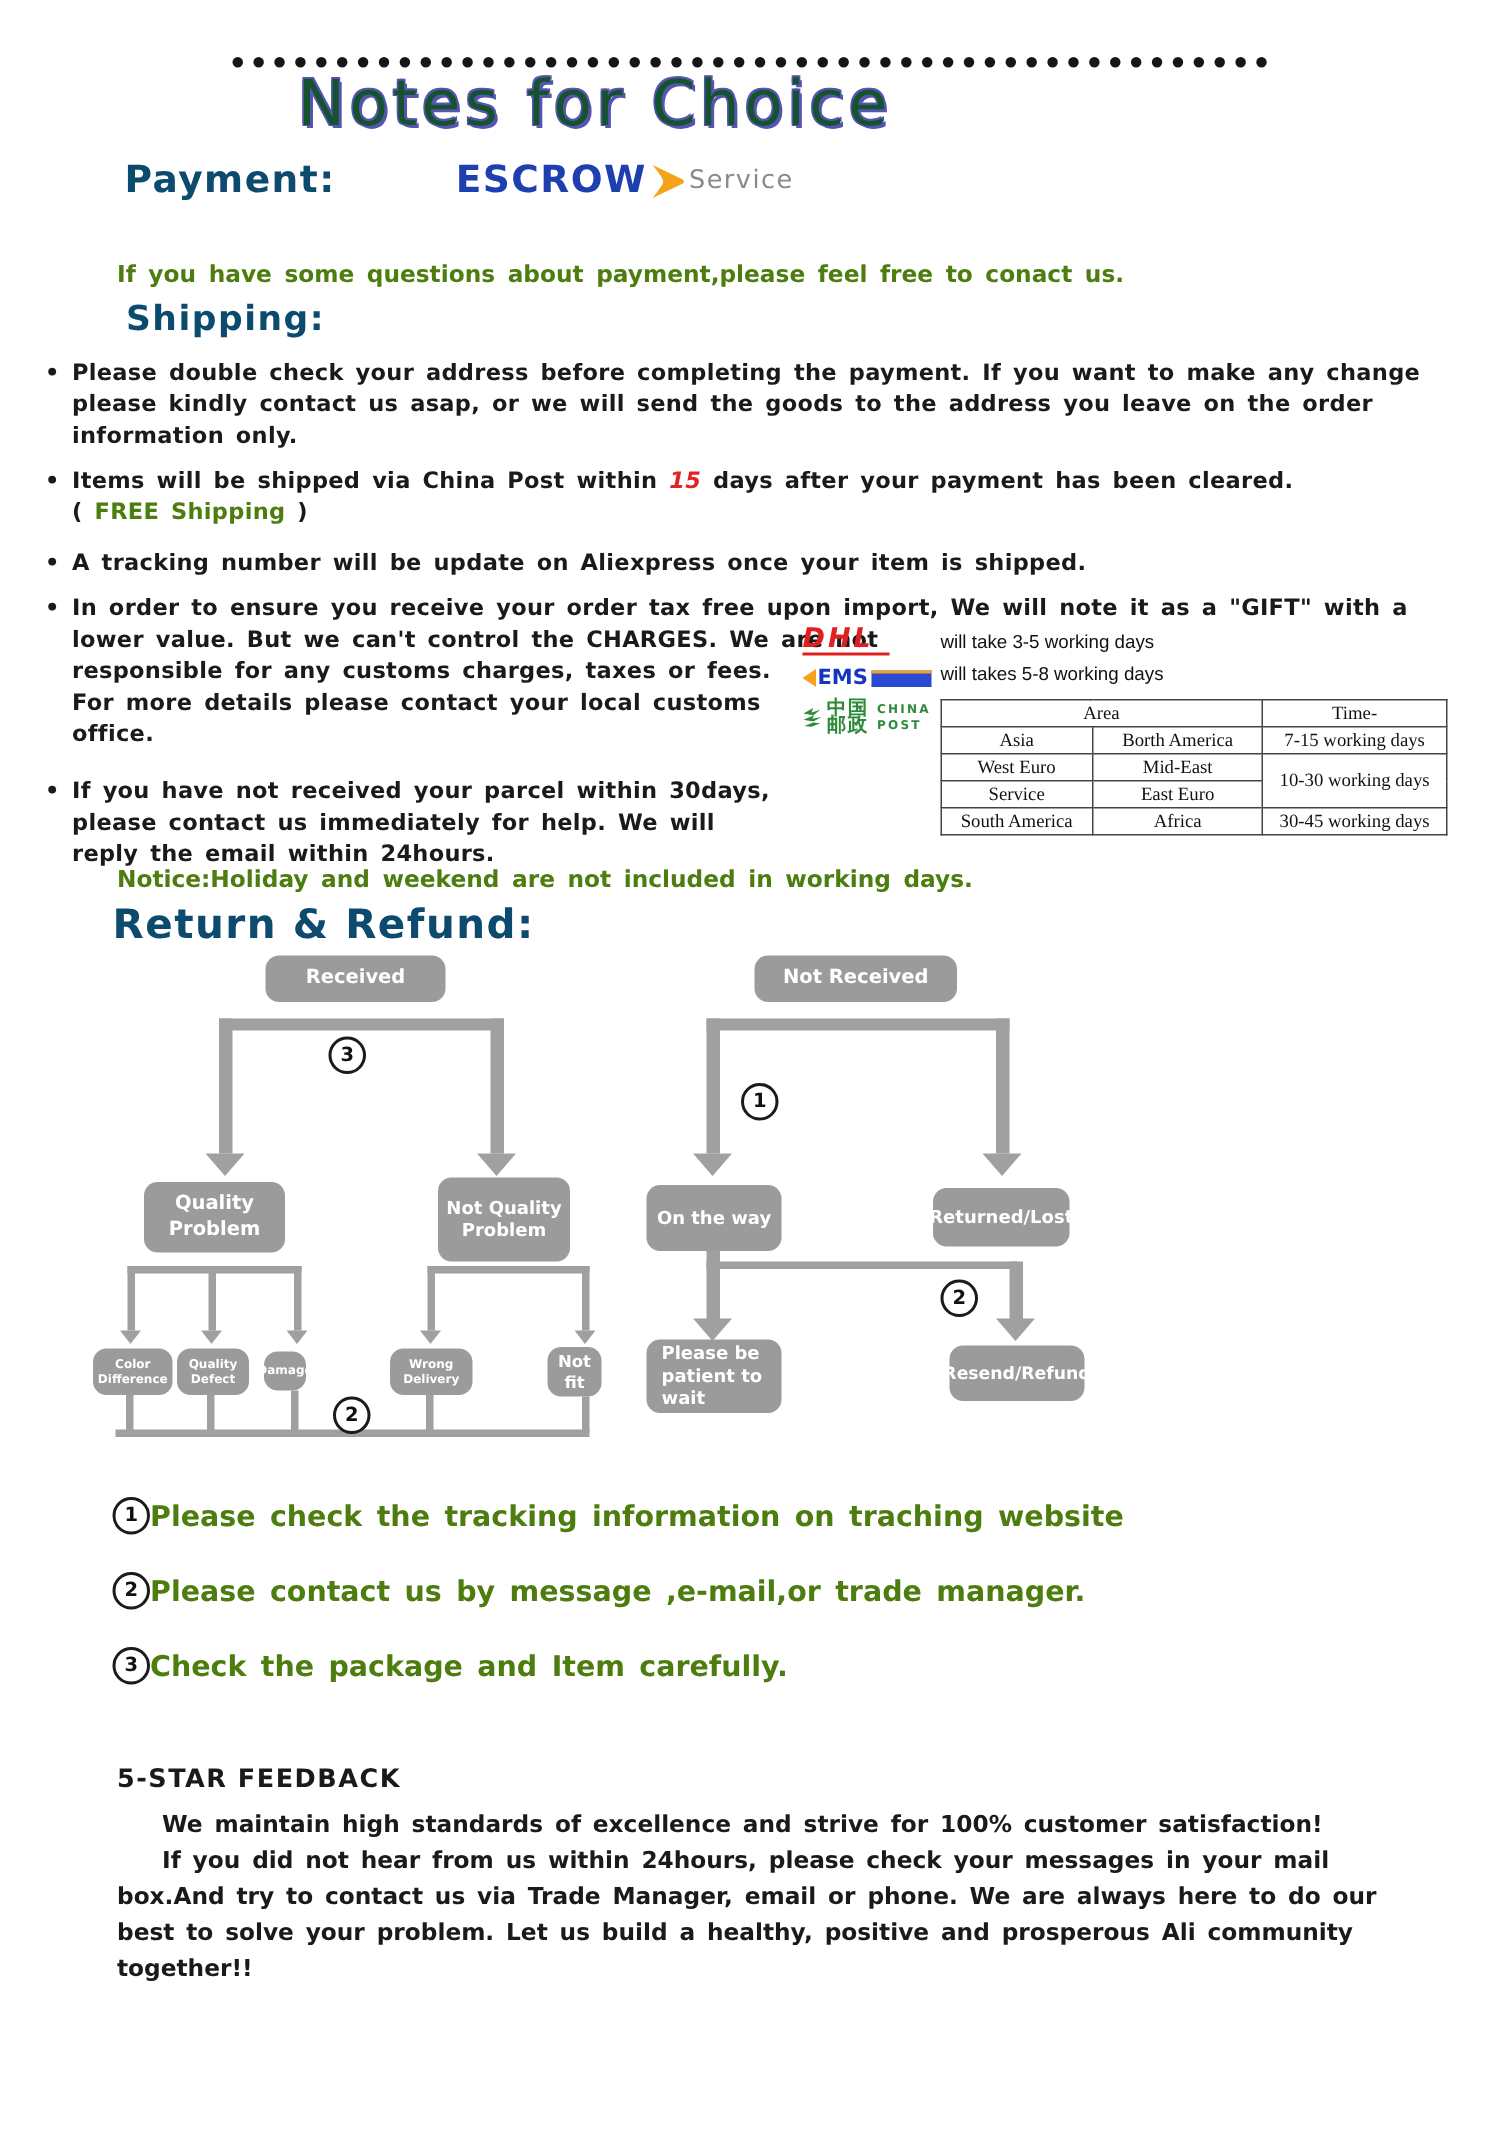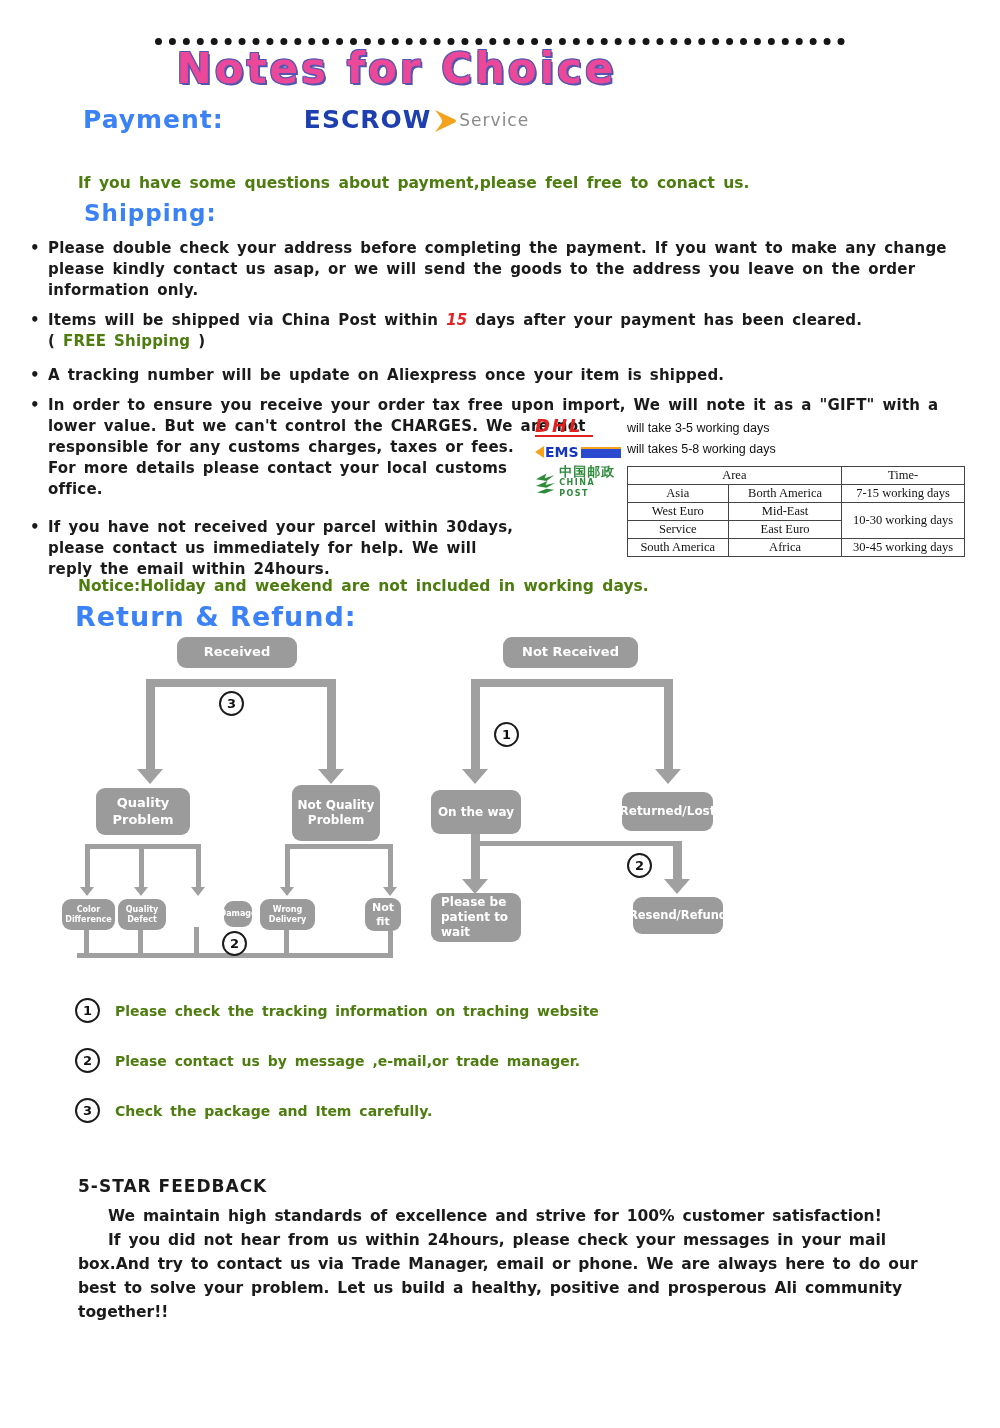--- a/index.html
+++ b/index.html
@@ -2,26 +2,26 @@
 <html><head>
 <meta charset="utf-8">
 <style>
   html,body{margin:0;padding:0;background:#fff;}
   .page{position:relative;width:1000px;height:1428px;background:#ffffff;overflow:hidden;
         font-family:"DejaVu Sans",sans-serif;color:#1a1a1a;}
 
   
   .dotted{position:absolute;left:155px;top:38px;width:690px;height:0;border-top:7px dotted #161616;}
   .title{position:absolute;left:0;top:44px;width:793px;text-align:center;
-         font-size:42px;font-weight:700;color:#ec4899;letter-spacing:3px;
+         font-size:42px;font-weight:400;color:#14532d;letter-spacing:3px;
          text-shadow:2px 2px 0 #5555b0, -1px -1px 0 #5555b0, 1px -1px 0 #5555b0, -1px 1px 0 #5555b0;}
 
   
   .payrow{position:absolute;left:83px;top:105px;display:flex;align-items:center;}
-  .h-navy{font-weight:800;color:#3b82f6;letter-spacing:1px;}
+  .h-navy{font-weight:800;color:#0c4a6e;letter-spacing:1px;}
   .pay-label{font-size:25px;}
   .escrow{margin-left:80px;display:flex;align-items:center;}
   .escrow-word{font-size:25px;font-weight:800;color:#1d3fb0;letter-spacing:1px;}
   .escrow-chev{margin-left:2px;margin-top:2px;}
   .escrow-service{font-size:17px;font-weight:400;color:#8a8a8a;letter-spacing:1px;}
 
   .red{color:#4d7c0f;}
   .pay-note{position:absolute;left:78px;top:174px;font-size:15.5px;font-weight:700;word-spacing:3px;}
 
   .ship-head{position:absolute;left:84px;top:200px;font-size:23px;}
@@ -41,21 +41,21 @@
   .crow{display:flex;align-items:center;}
   .cnote{font-family:"Liberation Sans",sans-serif;font-size:12.5px;font-weight:400;color:#111;}
   .dhl-wrap{width:92px;}
   .dhl{font-size:18px;font-weight:900;font-style:italic;color:#e02020;letter-spacing:2px;line-height:16px;}
   .dhl-bar{width:58px;height:2px;background:#e02020;margin-top:1px;}
   .ems-wrap{width:92px;display:flex;align-items:center;margin-top:7px;}
   .tri-left{width:0;height:0;border-top:6px solid transparent;border-bottom:6px solid transparent;border-right:9px solid #f5a31d;}
   .ems{font-size:14px;font-weight:900;color:#1535c0;margin-left:1px;}
   .ems-bar{width:40px;height:9px;background:#2a4bd0;border-top:2px solid #f5a31d;margin-left:2px;}
   .cp-wrap{width:93px;display:flex;align-items:center;}
-  .cp-text{display:flex;flex-direction:column;line-height:11px;margin-left:3px;}
+  .cp-text{display:flex;flex-direction:row;line-height:11px;margin-left:3px;}
   .cp-cn{font-size:13px;font-weight:800;color:#2e8b3a;letter-spacing:1px;}
   .cp-en{font-size:8px;font-weight:700;color:#2e8b3a;letter-spacing:1.5px;}
   .crow3{align-items:flex-start;margin-top:6px;}
 
   table.ship{border-collapse:collapse;font-family:"Liberation Serif",serif;font-size:12.5px;color:#111;}
   table.ship td,table.ship th{border:1.4px solid #444;text-align:center;padding:0 3px;height:17px;font-weight:400;}
   .c1{width:96px;} .c2{width:108px;} .c3{width:118px;}
 
   .notice{position:absolute;left:78px;top:577px;font-size:15.5px;font-weight:700;word-spacing:3px;}
   .rr-head{position:absolute;left:75px;top:601px;font-size:27px;}
@@ -68,21 +68,21 @@
   .ah{position:absolute;width:0;height:0;border-left:13px solid transparent;border-right:13px solid transparent;border-top:15px solid #a0a0a0;}
   .ahs{position:absolute;width:0;height:0;border-left:7px solid transparent;border-right:7px solid transparent;border-top:9px solid #a0a0a0;}
   .circ{position:absolute;width:21px;height:21px;background:#fff;border:2px solid #1b1b1b;border-radius:50%;
         display:flex;align-items:center;justify-content:center;font-size:13px;font-weight:800;color:#111;}
 
   
   .notes{position:absolute;left:75px;top:998px;}
   .nrow{display:flex;align-items:center;margin-bottom:25px;}
   .ncirc{width:21px;height:21px;border:2px solid #1b1b1b;border-radius:50%;background:#fff;flex:0 0 21px;
          display:flex;align-items:center;justify-content:center;font-size:13px;font-weight:800;color:#111;}
-  .ntext{margin-left:15px;font-size:14px;font-weight:700;word-spacing:3px;}
+  .ntext{font-size:19px;font-weight:700;word-spacing:3px;}
 
   
   .feedback{position:absolute;left:78px;top:1176px;width:880px;}
   .fb-head{font-size:17px;font-weight:800;letter-spacing:1px;}
   .feedback p{margin:0;font-size:15.5px;font-weight:700;line-height:24px;word-spacing:2.5px;text-indent:30px;}
   .feedback p.first{margin-top:8px;}
 </style>
 </head>
 <body>
 
@@ -222,21 +222,21 @@
     <div class="ahs" style="left:191px;top:250px;"></div>
 
     <div class="shaft" style="left:285px;top:207px;width:108px;height:5px;"></div>
     <div class="shaft" style="left:285px;top:207px;width:5px;height:43px;"></div>
     <div class="ahs" style="left:280px;top:250px;"></div>
     <div class="shaft" style="left:388px;top:207px;width:5px;height:43px;"></div>
     <div class="ahs" style="left:383px;top:250px;"></div>
 
     <div class="fbox" style="left:62px;top:262px;width:53px;height:31px;font-size:8px;">Color Difference</div>
     <div class="fbox" style="left:118px;top:262px;width:48px;height:31px;font-size:8px;">Quality Defect</div>
-    <div class="fbox" style="left:176px;top:264px;width:28px;height:26px;font-size:8px;margin-left:48px;">Damage</div>
+    <div class="fbox" style="left:176px;top:264px;width:28px;height:26px;font-size:8px;">Damage</div>
     <div class="fbox" style="left:260px;top:262px;width:55px;height:31px;font-size:8px;">Wrong Delivery</div>
     <div class="fbox" style="left:365px;top:261px;width:36px;height:33px;font-size:11px;">Not fit</div>
 
     <div class="shaft" style="left:84px;top:293px;width:5px;height:25px;"></div>
     <div class="shaft" style="left:138px;top:293px;width:5px;height:25px;"></div>
     <div class="shaft" style="left:194px;top:290px;width:5px;height:28px;"></div>
     <div class="shaft" style="left:284px;top:293px;width:5px;height:25px;"></div>
     <div class="shaft" style="left:388px;top:294px;width:5px;height:24px;"></div>
     <div class="shaft" style="left:77px;top:316px;width:316px;height:5px;"></div>
     <div class="circ" style="left:222px;top:294px;">2</div>

